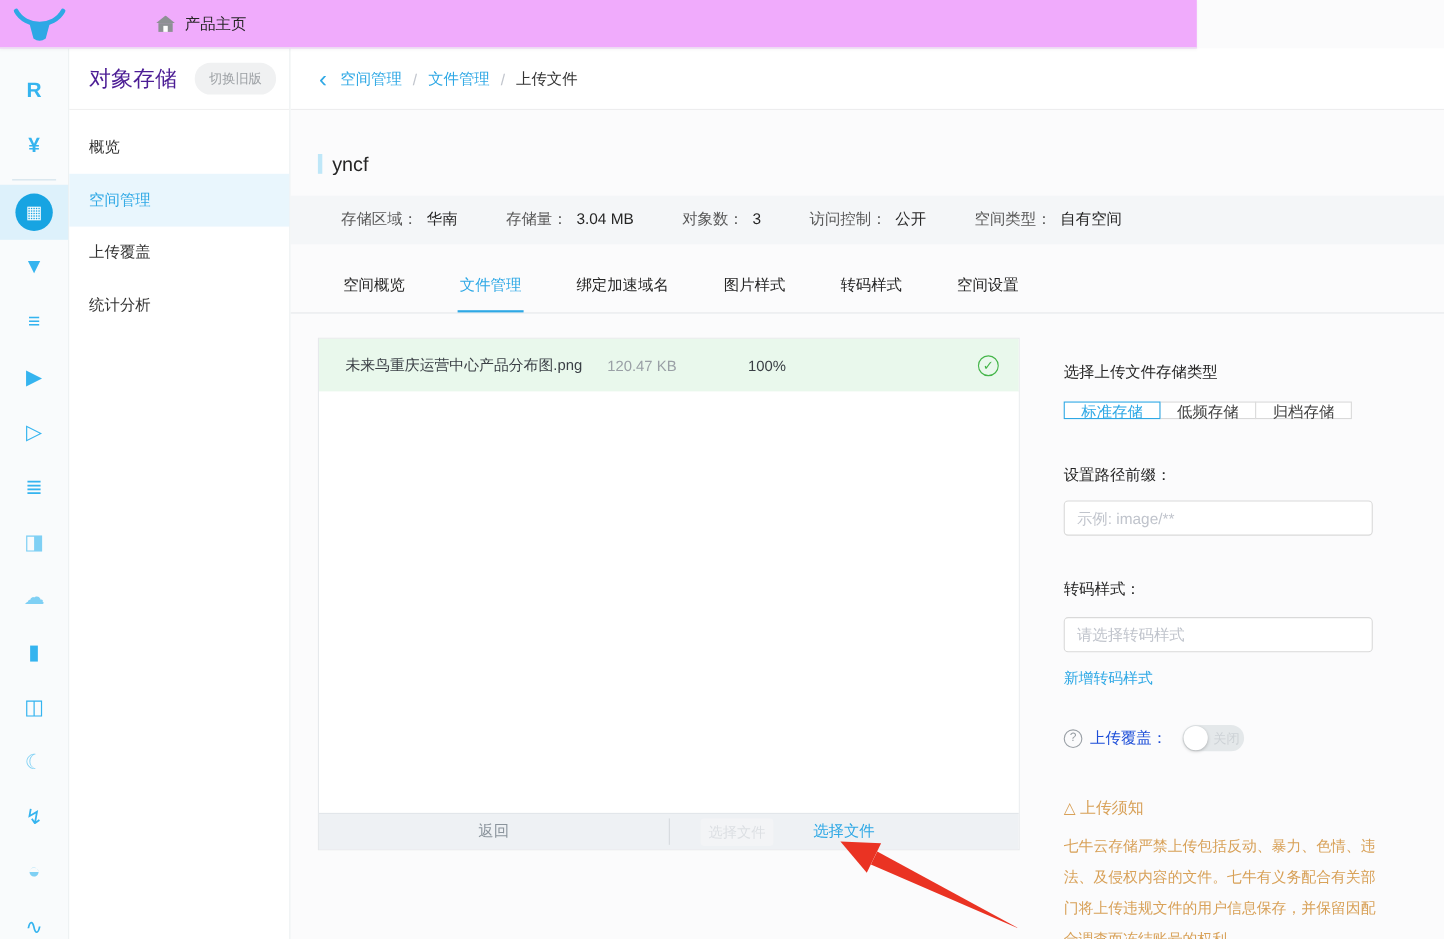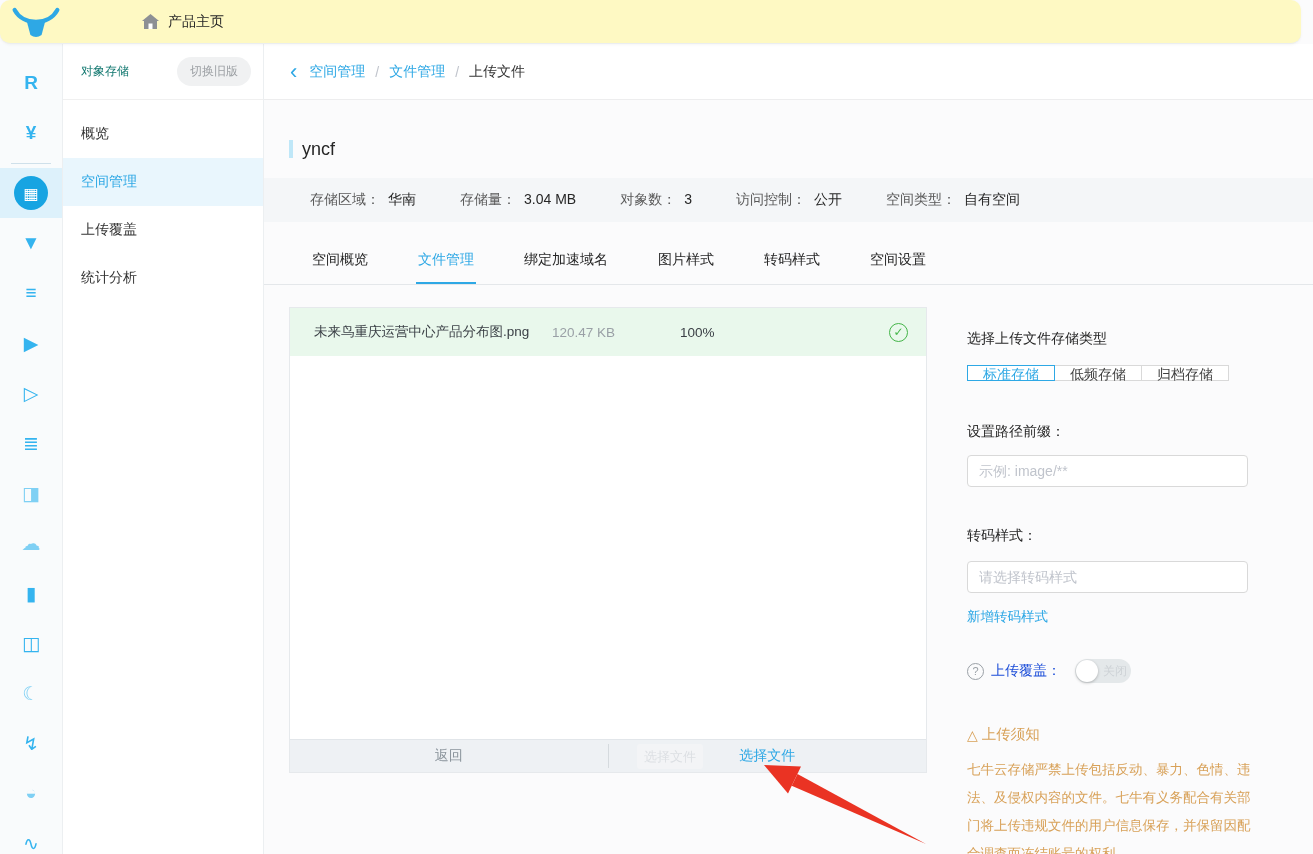--- a/index.html
+++ b/index.html
@@ -3,43 +3,43 @@
 <meta charset="utf-8">
 <style>
   * { margin:0; padding:0; box-sizing:border-box; }
   html,body { width:1313px; height:854px; }
   #app {
     position:relative; width:1313px; height:854px; overflow:hidden;
     background:#fbfbfc; font-family:"Liberation Sans","DejaVu Sans",sans-serif;
     color:#262626; font-size:14px;
   }
   
-  .topbar { position:absolute; top:0; left:0; width:1301px; height:44px;
-    background:#fef9c3; border-bottom:1px solid #ebeef0; box-shadow:0 1px 3px rgba(0,0,0,.04); z-index:6;
-    display:flex; align-items:center;border-radius:10px; }
+  .topbar { position:absolute; top:0; left:0; width:1088px; height:44px;
+    background:#f0abfc; border-bottom:1px solid #ebeef0; box-shadow:0 1px 3px rgba(0,0,0,.04); z-index:6;
+    display:flex; align-items:center; }
   .logo { margin-left:10px; width:52px; height:40px; display:flex; align-items:center; justify-content:center; }
   .home-group { margin-left:80px; display:flex; align-items:center; gap:9px; cursor:pointer; }
   .home-group .label { font-size:14px; color:#262626; }
   
   .icon-rail { position:absolute; top:44px; left:0; bottom:0; width:63px;
     background:#f9fbfc; border-right:1px solid #eceff1; padding-top:14px; z-index:5; }
   .rail-item { height:50px; display:flex; align-items:center; justify-content:center;
     color:#35b4ef; font-size:19px; cursor:pointer; }
   .rail-item.dim { color:#7fd0f4; }
   .rail-divider { height:10px; display:flex; align-items:center; justify-content:center; }
   .rail-divider span { display:block; width:40px; height:1px; background:#cfe0ea; }
   .rail-item.active { background:#ddf1fb; }
   .rail-item.active .bubble { width:34px; height:34px; border-radius:50%; background:#17a4e2;
     color:#fff; font-size:16px; display:flex; align-items:center; justify-content:center; }
   
   .subsidebar { position:absolute; top:44px; left:63px; bottom:0; width:201px;
     background:#fff; border-right:1px solid #eceff1; z-index:5; }
   .subsidebar-header { height:56px; border-bottom:1px solid #f0f0f0; display:flex;
     align-items:center; justify-content:space-between; padding:0 12px 0 18px; }
-  .subsidebar-header .title { font-size:12px; color:#0f766e; }
+  .subsidebar-header .title { font-size:20px; color:#4c1d95; }
   .pill-btn { background:#f0f1f2; color:#9b9fa3; font-size:12px; padding:6px 13px;
     border-radius:15px; border:none; cursor:pointer; }
   .side-menu { padding-top:10px; }
   .side-item { height:48px; display:flex; align-items:center; padding-left:18px;
     font-size:14px; color:#333; cursor:pointer; }
   .side-item.active { background:#e9f6fd; color:#2ea8e5; }
   
   .main { position:absolute; top:44px; left:264px; right:0; bottom:0; background:#fbfbfc; }
   .breadcrumb-row { height:56px; background:#fff; border-bottom:1px solid #ededee;
     display:flex; align-items:center; padding-left:26px; gap:10px; }

